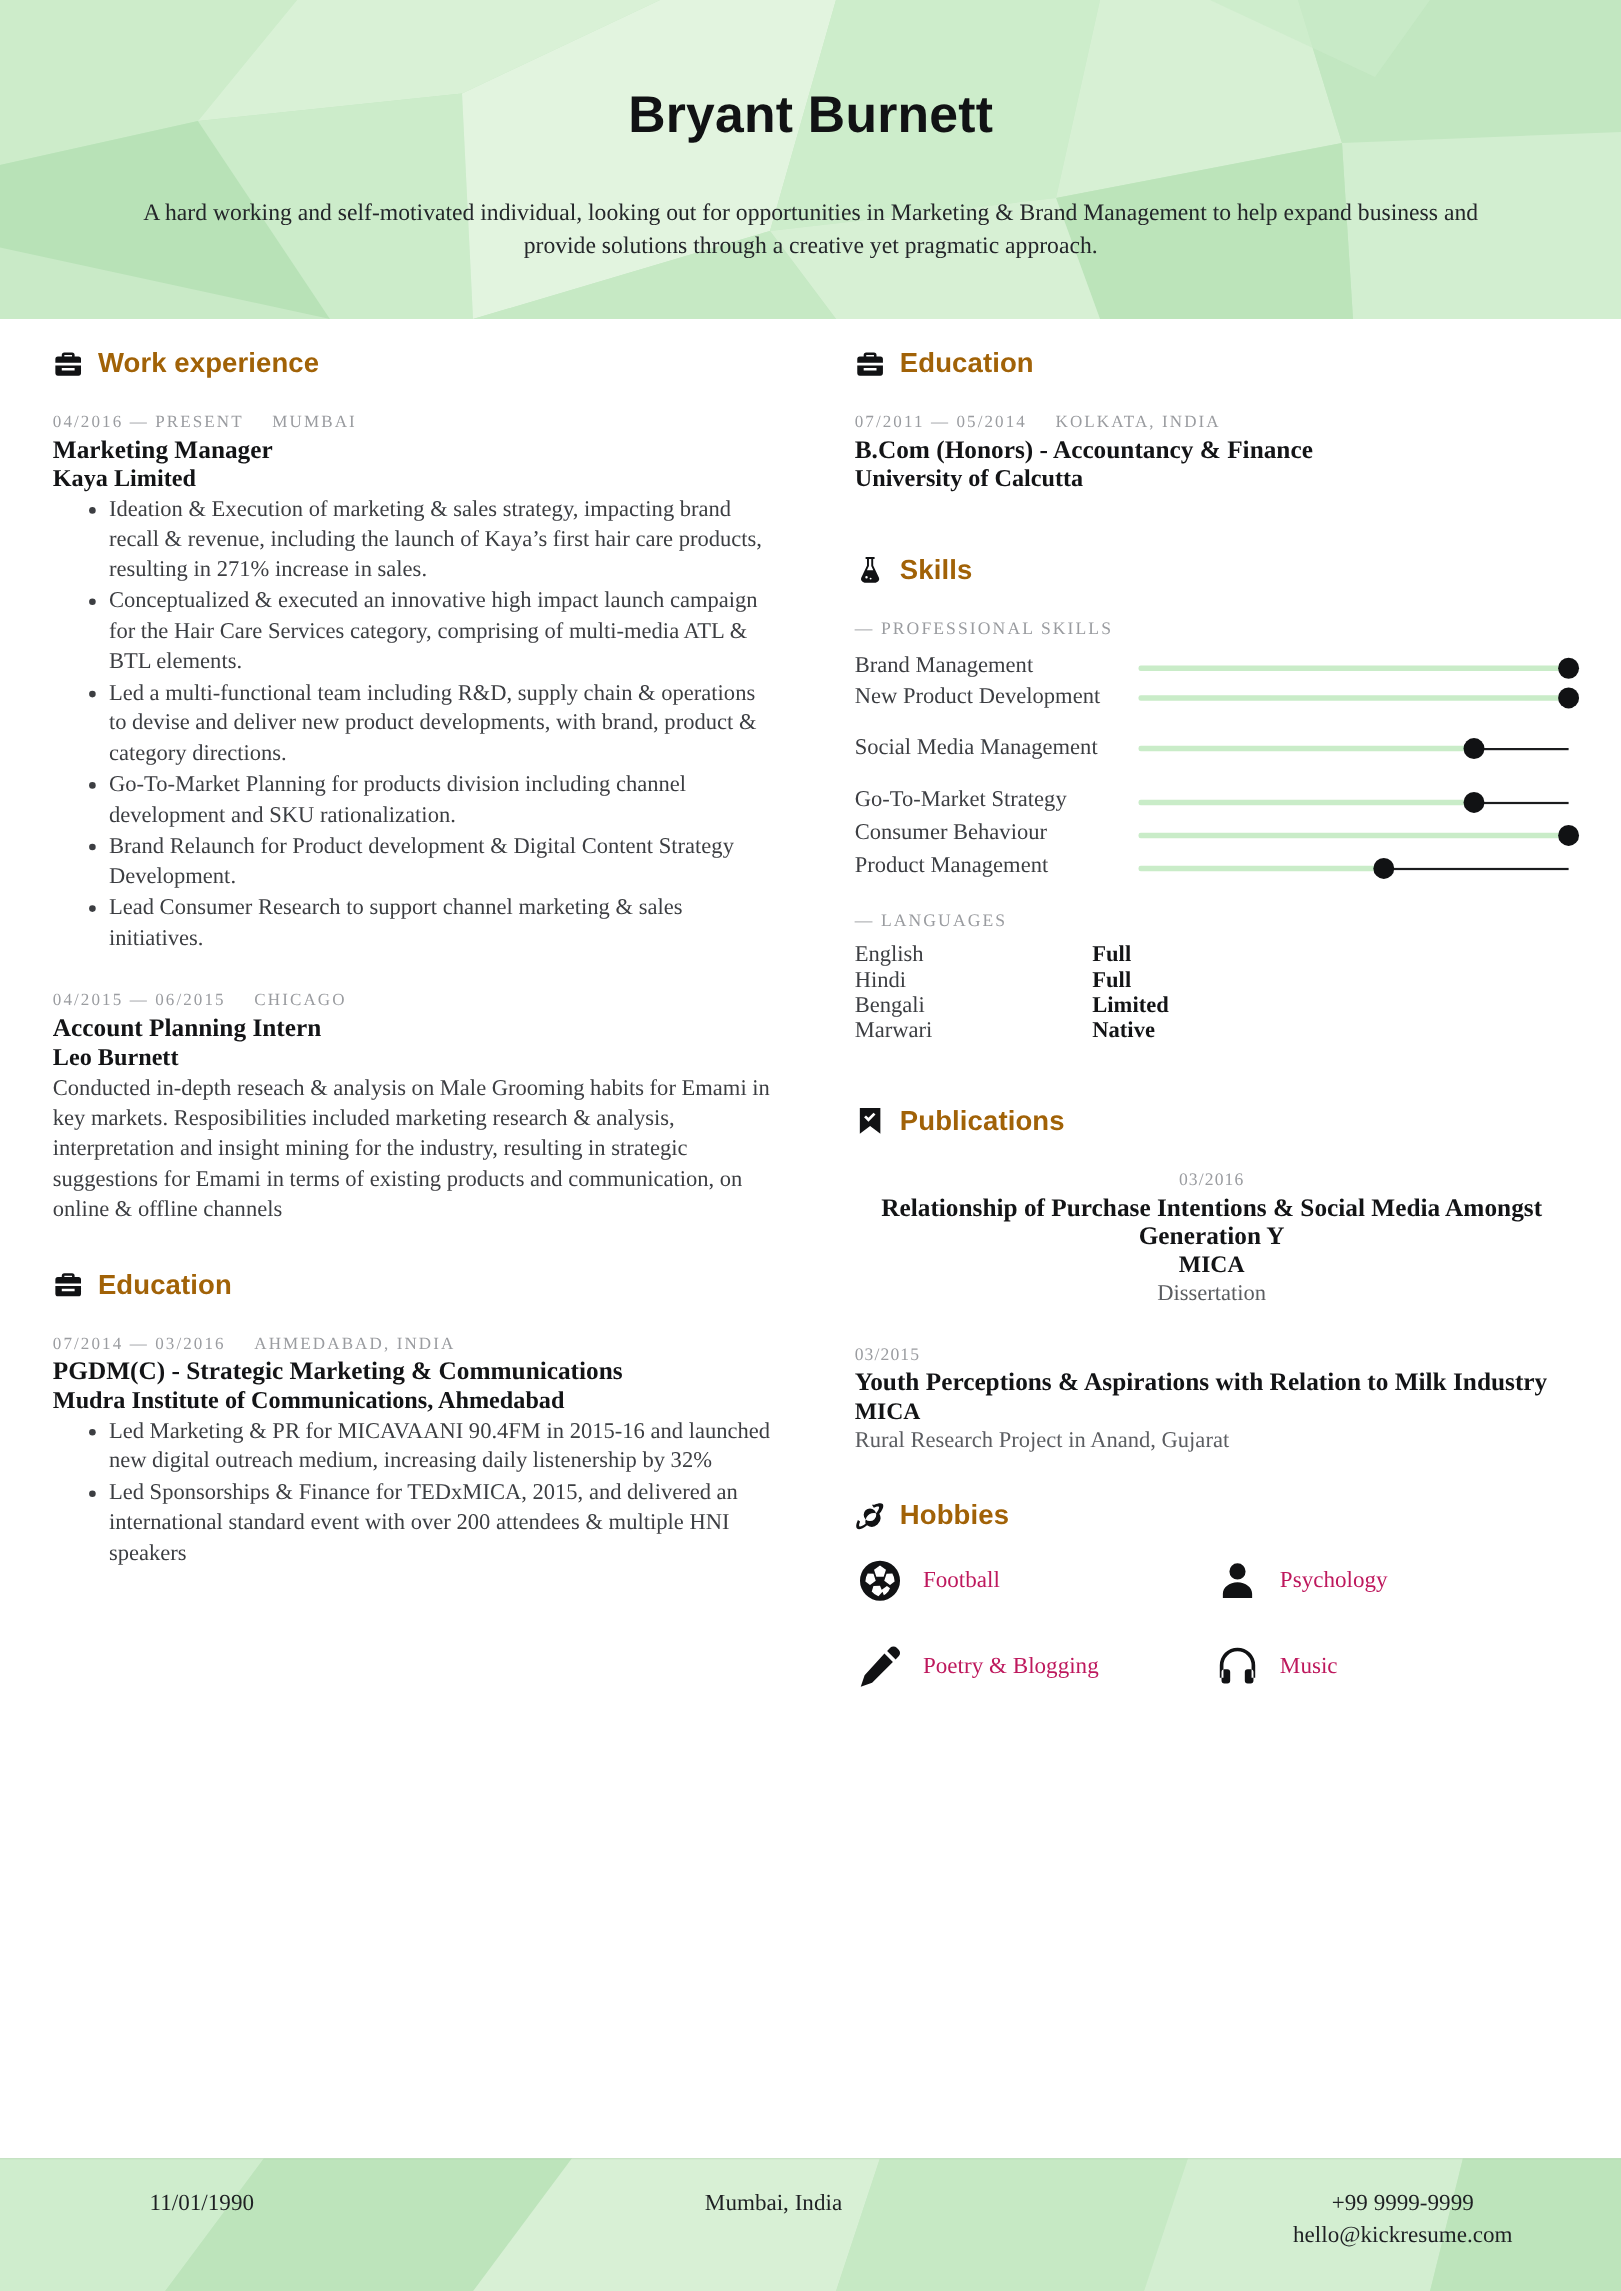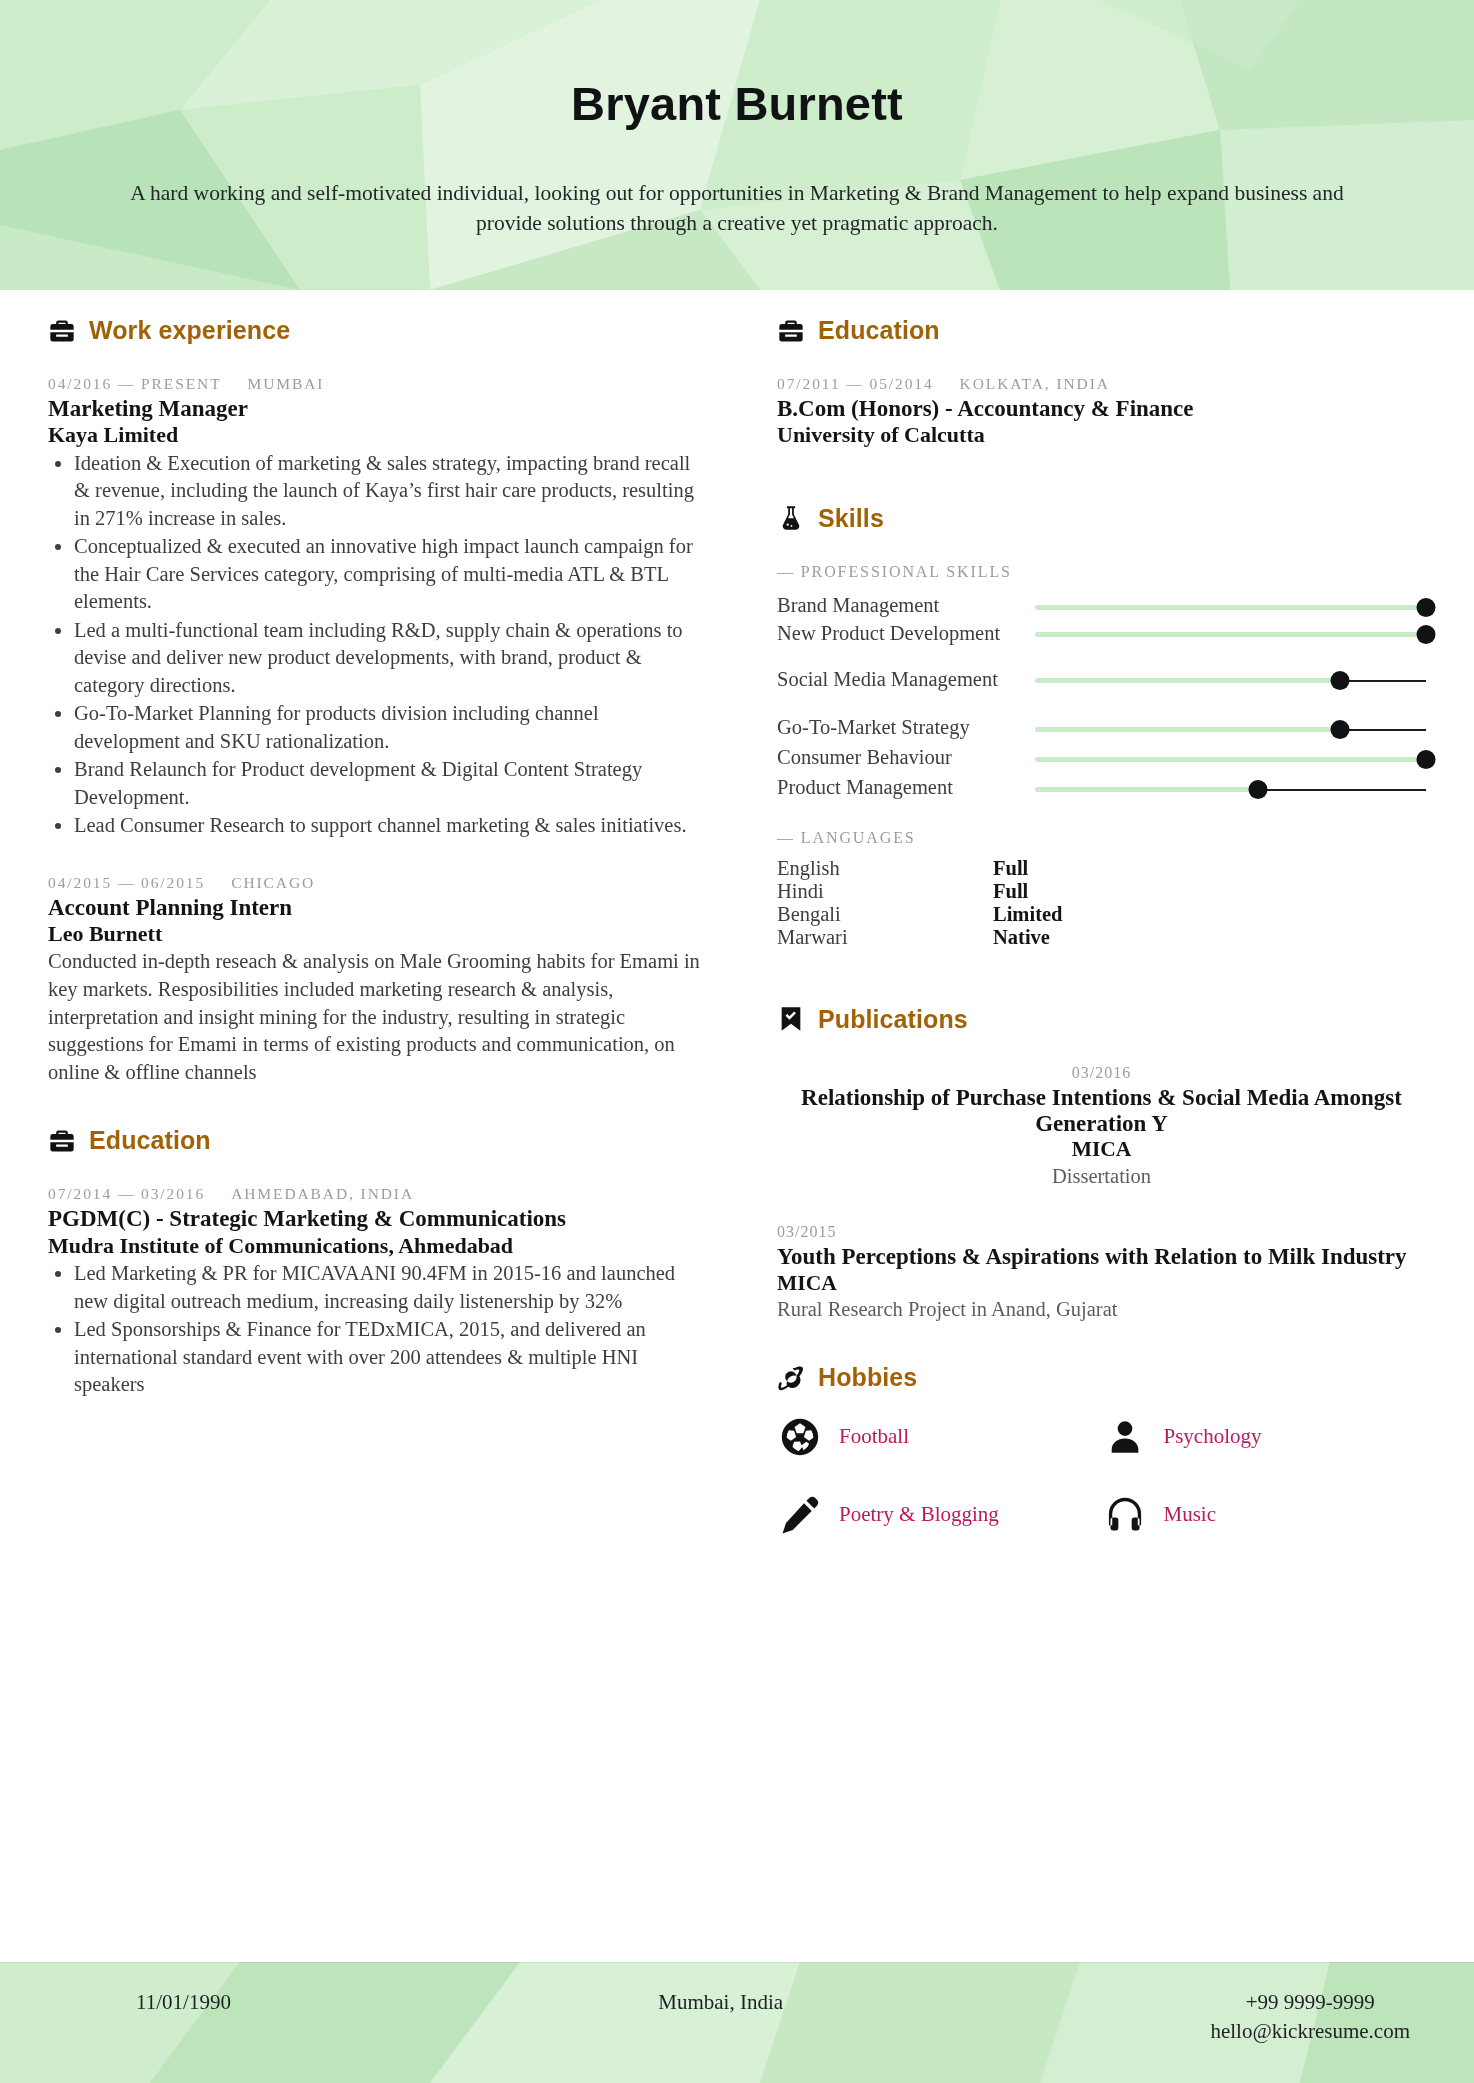--- a/index.html
+++ b/index.html
@@ -86,20 +86,21 @@
     color:#131416;
     line-height:1.17;
     margin-bottom:2px;
   }
   ul.bullets{margin:2px 0 0 0;padding-left:26px;}
   ul.bullets li{
     font-size:20.5px;
     line-height:1.34;
     color:#3c3e42;
     margin-bottom:1px;
+    margin-left:25px;
   }
   ul.bullets li::marker{color:#3c3e42;}
   p.para{
     margin:1px 0 0 0;
     font-size:20.5px;
     line-height:1.345;
     color:#3c3e42;
   }
 
   
@@ -159,21 +160,21 @@
   .footer{
     position:absolute;left:0;bottom:0;
     width:1474px;height:121px;
     background:#c7e9c6;
     overflow:hidden;
   }
   .footer svg.poly{position:absolute;inset:0;width:100%;height:100%;display:block;}
   .footer-inner{
     position:relative;z-index:2;
     display:flex;align-items:flex-start;justify-content:space-between;
-    padding:28px 64px 0 136px;
+    padding:28px 99px 0 136px;
     box-sizing:border-box;
     font-size:21px;color:#1e2023;
   }
   .footer-col{text-align:center;}
   .footer-col.right{text-align:center;}
   .footer-col .line2{margin-top:4px;}
   .divider-top{position:absolute;left:0;top:0;width:100%;height:1px;background:rgba(0,0,0,0.06);}
 </style>
 </head>
 <body>

